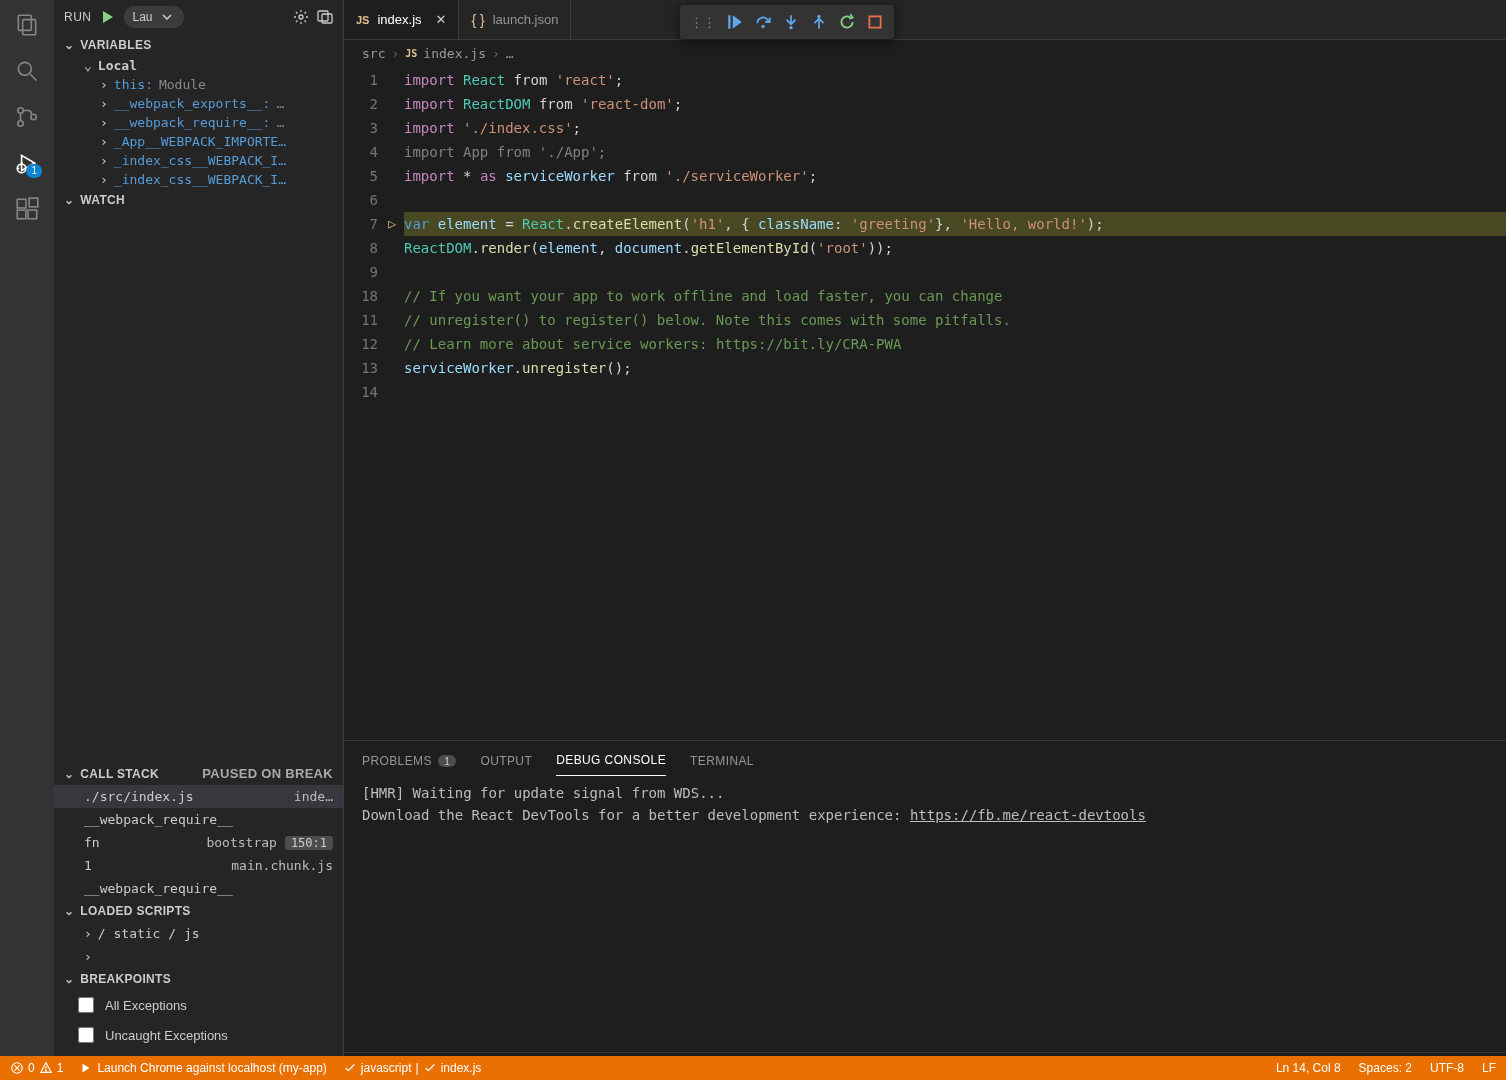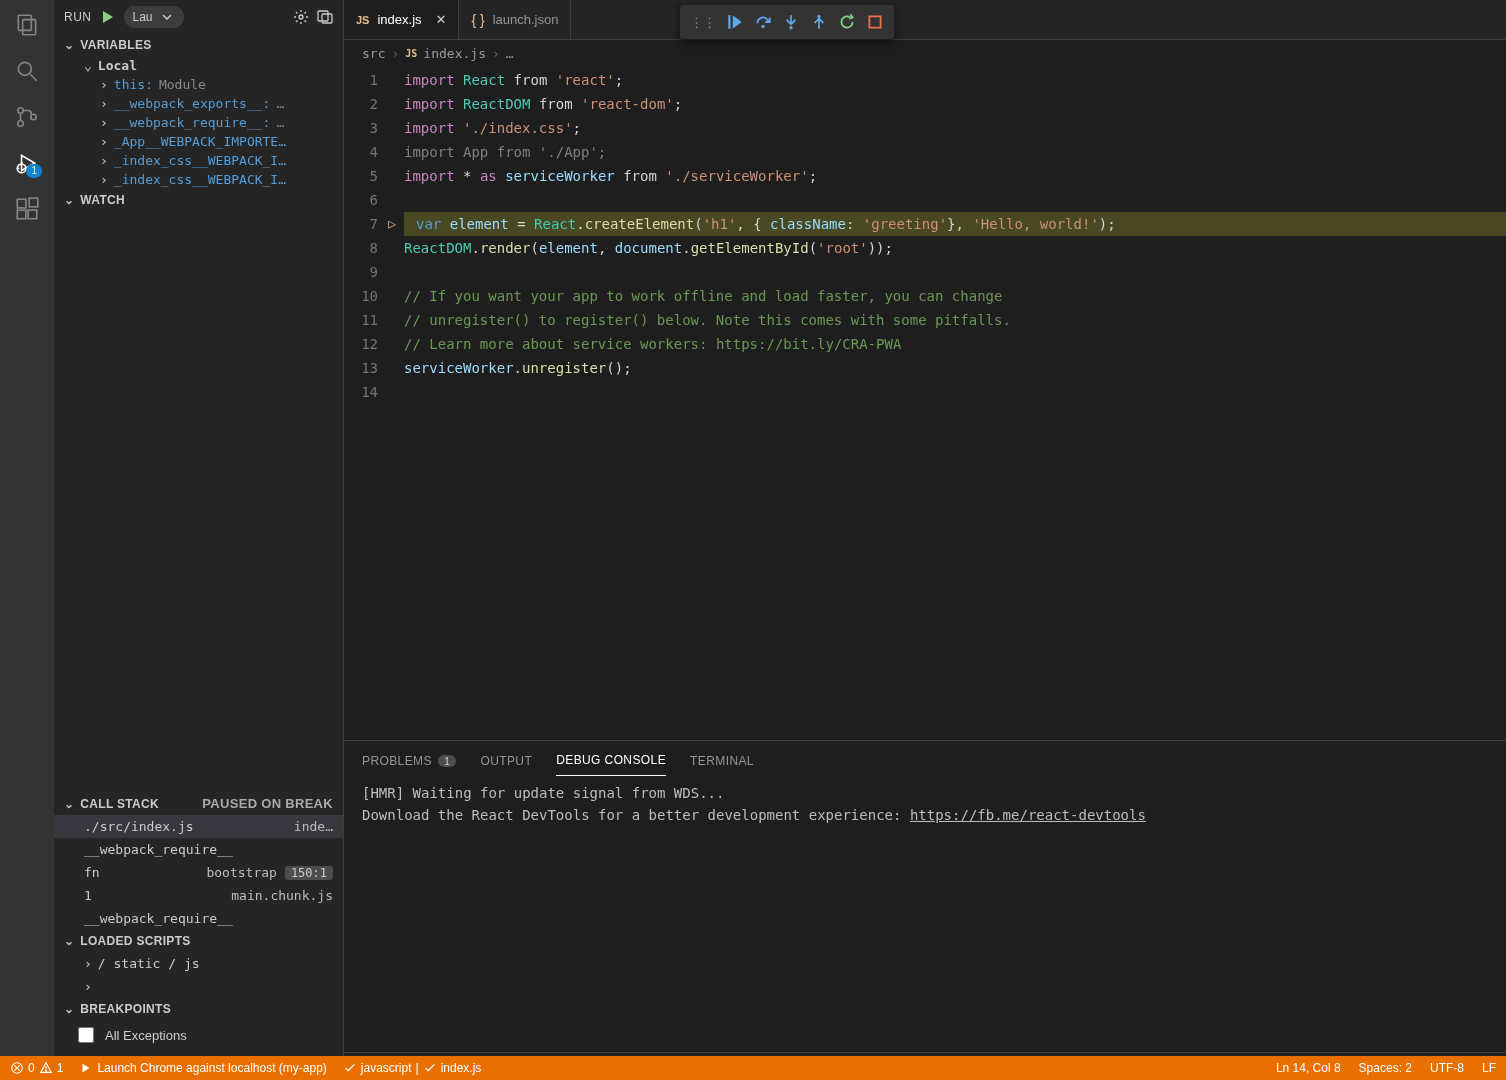--- a/index.html
+++ b/index.html
@@ -212,21 +212,21 @@
   }
   .gutter .ln { padding-right:18px; position:relative;}
   .gutter .exec::after {
     content:"▷";
     position:absolute;
     right:0px;
     color:#e2c08d;
     font-size:13px;
   }
   .codetext { white-space:pre; flex:1; overflow:hidden;}
-  .codetext .line.hl { background:var(--hl-line);padding-left:12px;}
+  .codetext .line.hl { background:var(--hl-line);}
   .kw { color: #c586c0; }
   .type { color: var(--key); }
   .cls { color: var(--class); }
   .fn { color: var(--func); }
   .str { color: var(--string); }
   .vr { color: var(--var); }
   .pn { color: var(--punc);}
   .cm { color: var(--green);}
   .dim { color:#808080;}
   
@@ -437,20 +437,24 @@
       </div>
 
     <div class="section-header">
       <span class="chev">⌄</span>
       <span>BREAKPOINTS</span>
     </div>
     <div>
       <div class="bp-row">
         <input type="checkbox" style="">
         <span>All Exceptions</span>
+      </div>
+      <div class="bp-row">
+        <input type="checkbox" style="">
+        <span>Uncaught Exceptions</span>
       </div>
       <div class="bp-row">
         <span class="bp-dot"></span>
         <input type="checkbox" checked="" style="">
         <span>index.js</span>
         <span style="color:#888">src</span>
         <span style="margin-left:auto;background:var(--badge-bg);padding:0 7px;border-radius:3px;font-size:12px">7</span>
       </div>
     </div>
   </div>
@@ -523,21 +527,21 @@
       <div class="gutter" id="gutter">
           <div class="ln">1</div>
           <div class="ln">2</div>
           <div class="ln">3</div>
           <div class="ln">4</div>
           <div class="ln">5</div>
           <div class="ln">6</div>
           <div class="ln exec">7</div>
           <div class="ln">8</div>
           <div class="ln">9</div>
-          <div class="ln">10</div>
+          <div class="ln">18</div>
           <div class="ln">11</div>
           <div class="ln">12</div>
           <div class="ln">13</div>
           <div class="ln">14</div>
         </div>
       <div class="codetext" id="codetext"><div class="line"><span class="kw">import </span><span class="cls">React</span><span class="pn"> from </span><span class="str">'react'</span><span class="pn">;</span></div><div class="line"><span class="kw">import </span><span class="cls">ReactDOM</span><span class="pn"> from </span><span class="str">'react-dom'</span><span class="pn">;</span></div><div class="line"><span class="kw">import </span><span class="str">'./index.css'</span><span class="pn">;</span></div><div class="line"><span class="dim">import App from './App';</span></div><div class="line"><span class="kw">import </span><span class="pn">* </span><span class="kw">as </span><span class="vr">serviceWorker</span><span class="pn"> from </span><span class="str">'./serviceWorker'</span><span class="pn">;</span></div><div class="line">&nbsp;</div><div class="line hl"><span class="type">var </span><span class="vr">element</span><span class="pn"> = </span><span class="cls">React</span><span class="pn">.</span><span class="fn">createElement</span><span class="pn">(</span><span class="str">'h1'</span><span class="pn">, { </span><span class="vr">className</span><span class="pn">: </span><span class="str">'greeting'</span><span class="pn">}, </span><span class="str">'Hello, world!'</span><span class="pn">);</span></div><div class="line"><span class="cls">ReactDOM</span><span class="pn">.</span><span class="fn">render</span><span class="pn">(</span><span class="vr">element</span><span class="pn">, </span><span class="vr">document</span><span class="pn">.</span><span class="fn">getElementById</span><span class="pn">(</span><span class="str">'root'</span><span class="pn">));</span></div><div class="line">&nbsp;</div><div class="line"><span class="cm">// If you want your app to work offline and load faster, you can change</span></div><div class="line"><span class="cm">// unregister() to register() below. Note this comes with some pitfalls.</span></div><div class="line"><span class="cm">// Learn more about service workers: </span><span class="cm link">https://bit.ly/CRA-PWA</span></div><div class="line"><span class="vr">serviceWorker</span><span class="pn">.</span><span class="fn">unregister</span><span class="pn">();</span></div><div class="line">&nbsp;</div></div>
     </div>
 
     <div class="panel">
       <div class="panel-tabs">

